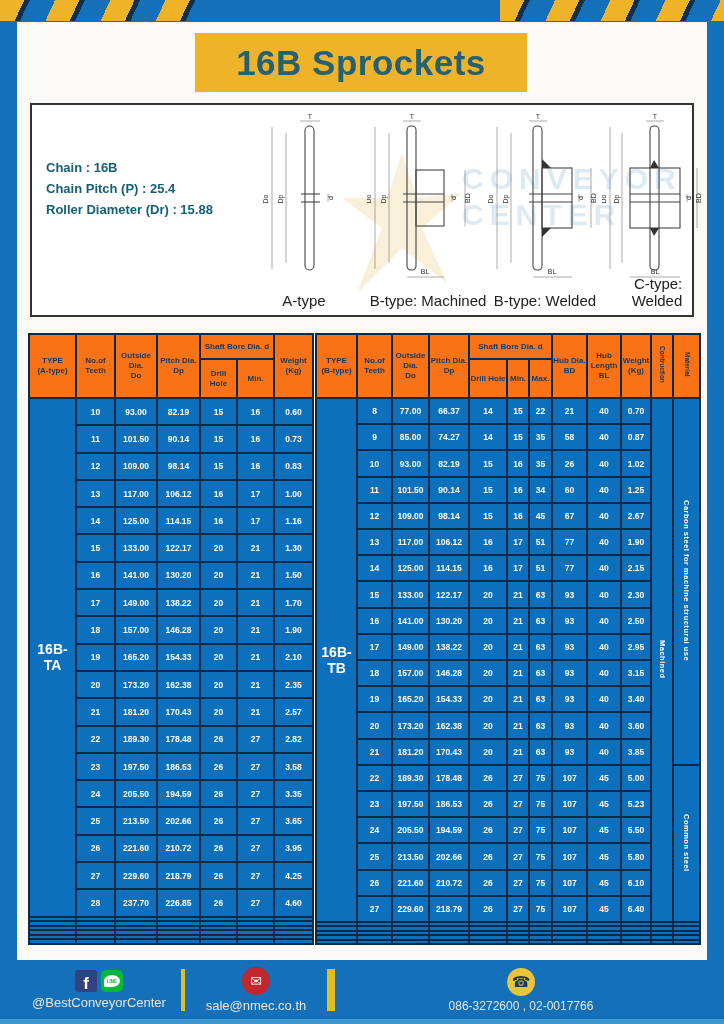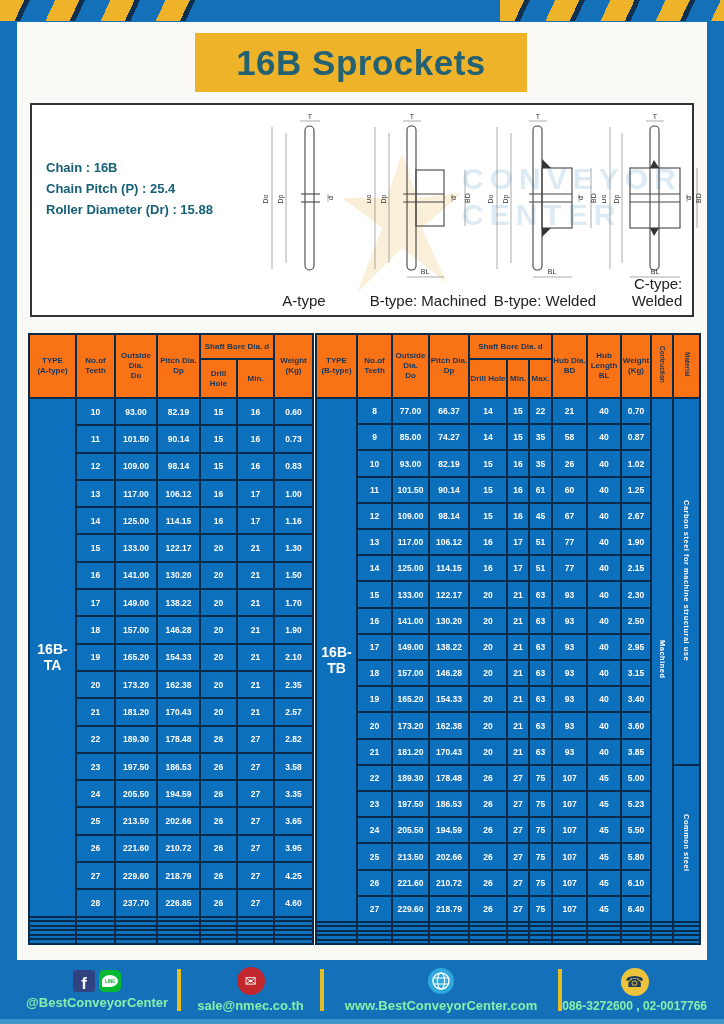--- a/index.html
+++ b/index.html
@@ -47,21 +47,21 @@
   .data-table thead tr:nth-child(2){height:39px;}
   td.type-cell{font-size:14px;}
   .vspan{writing-mode:vertical-rl;display:inline-block;line-height:1;}
   th .vspan{font-size:6.5px;letter-spacing:0;}
   td .vspan{font-size:7.5px;letter-spacing:.5px;font-weight:bold;}
   
   .footer{position:absolute;left:17px;top:962px;width:690px;height:56px;display:flex;align-items:center;}
   .f-sec{display:flex;flex-direction:column;align-items:center;justify-content:center;gap:3px;height:100%;}
   .f-sec.s1{width:164px;} .f-sec.s2{width:142px;} .f-sec.s3{width:240px;} .f-sec.s4{flex:1;}
   .f-sep{width:4px;height:42px;background:#e5bd22;}
-  .f-text{color:#86efac;font-weight:bold;font-size:13px;white-space:nowrap;}
+  .f-text{color:#e5e5e5;font-weight:normal;font-size:13px;white-space:nowrap;}
   .f-text.phone{font-size:12px;}
   .f-icons{display:flex;gap:4px;align-items:center;}
   .fb-icon{width:22px;height:22px;background:#30427f;border-radius:3px;color:#fff;font-weight:bold;
     font-size:17px;display:flex;align-items:flex-end;justify-content:center;line-height:1;overflow:hidden;}
   .line-icon{width:22px;height:22px;background:#06b832;border-radius:5px;display:flex;align-items:center;justify-content:center;}
   .line-bubble{width:16px;height:12px;background:#fff;border-radius:50% 50% 50% 10%;display:flex;
     align-items:center;justify-content:center;font-size:4.5px;font-weight:bold;color:#06b832;}
   .circle-icon{width:28px;height:28px;border-radius:50%;display:flex;align-items:center;justify-content:center;}
   .email-icon{background:#c1272d;color:#fff;font-size:14px;}
   .phone-icon{background:#eec33c;color:#1c3a5c;font-size:15px;}
@@ -503,21 +503,21 @@
           <td>26</td>
           <td>40</td>
           <td>1.02</td>
         </tr>
         <tr>
           <td>11</td>
           <td>101.50</td>
           <td>90.14</td>
           <td>15</td>
           <td>16</td>
-          <td>61</td>
+          <td>34</td>
           <td>60</td>
           <td>40</td>
           <td>1.25</td>
         </tr>
         <tr>
           <td>12</td>
           <td>109.00</td>
           <td>98.14</td>
           <td>15</td>
           <td>16</td>
@@ -781,30 +781,20 @@
     <div class="f-text">@BestConveyorCenter</div>
   </div>
   <div class="f-sep"></div>
   <div class="f-sec s2">
     <div class="circle-icon email-icon">
         <span>✉</span>
       </div>
     <div class="f-text">sale@nmec.co.th</div>
   </div>
   <div class="f-sep"></div>
-  <div class="f-sec s3">
-    <svg class="circle-icon" width="28" height="28" viewBox="0 0 28 28">
-      <circle cx="14" cy="14" r="13" fill="#2fa8dc"></circle>
-      <circle cx="14" cy="14" r="8" fill="none" stroke="#fff" stroke-width="1.4"></circle>
-      <ellipse cx="14" cy="14" rx="3.6" ry="8" fill="none" stroke="#fff" stroke-width="1.2"></ellipse>
-      <line x1="6" y1="11" x2="22" y2="11" stroke="#fff" stroke-width="1.2"></line>
-      <line x1="6" y1="17" x2="22" y2="17" stroke="#fff" stroke-width="1.2"></line>
-    </svg>
-    <div class="f-text">www.BestConveyorCenter.com</div>
-  </div>
   <div class="f-sep"></div>
   <div class="f-sec s4">
     <div class="circle-icon phone-icon">
         <span>☎</span>
       </div>
     <div class="f-text phone">086-3272600 , 02-0017766</div>
   </div>
 </div>
 
 <div class="bottom-strip"></div>

